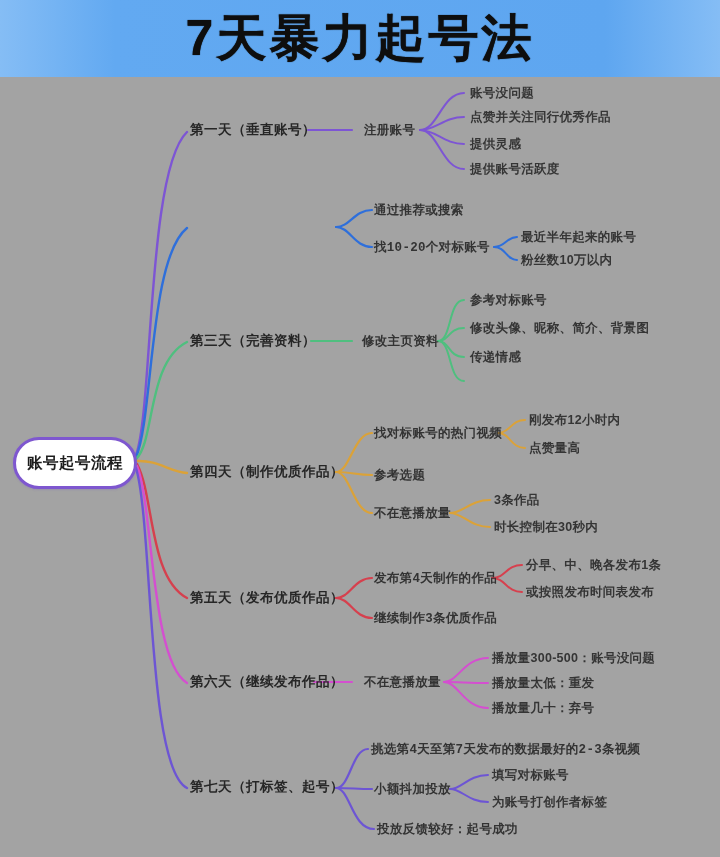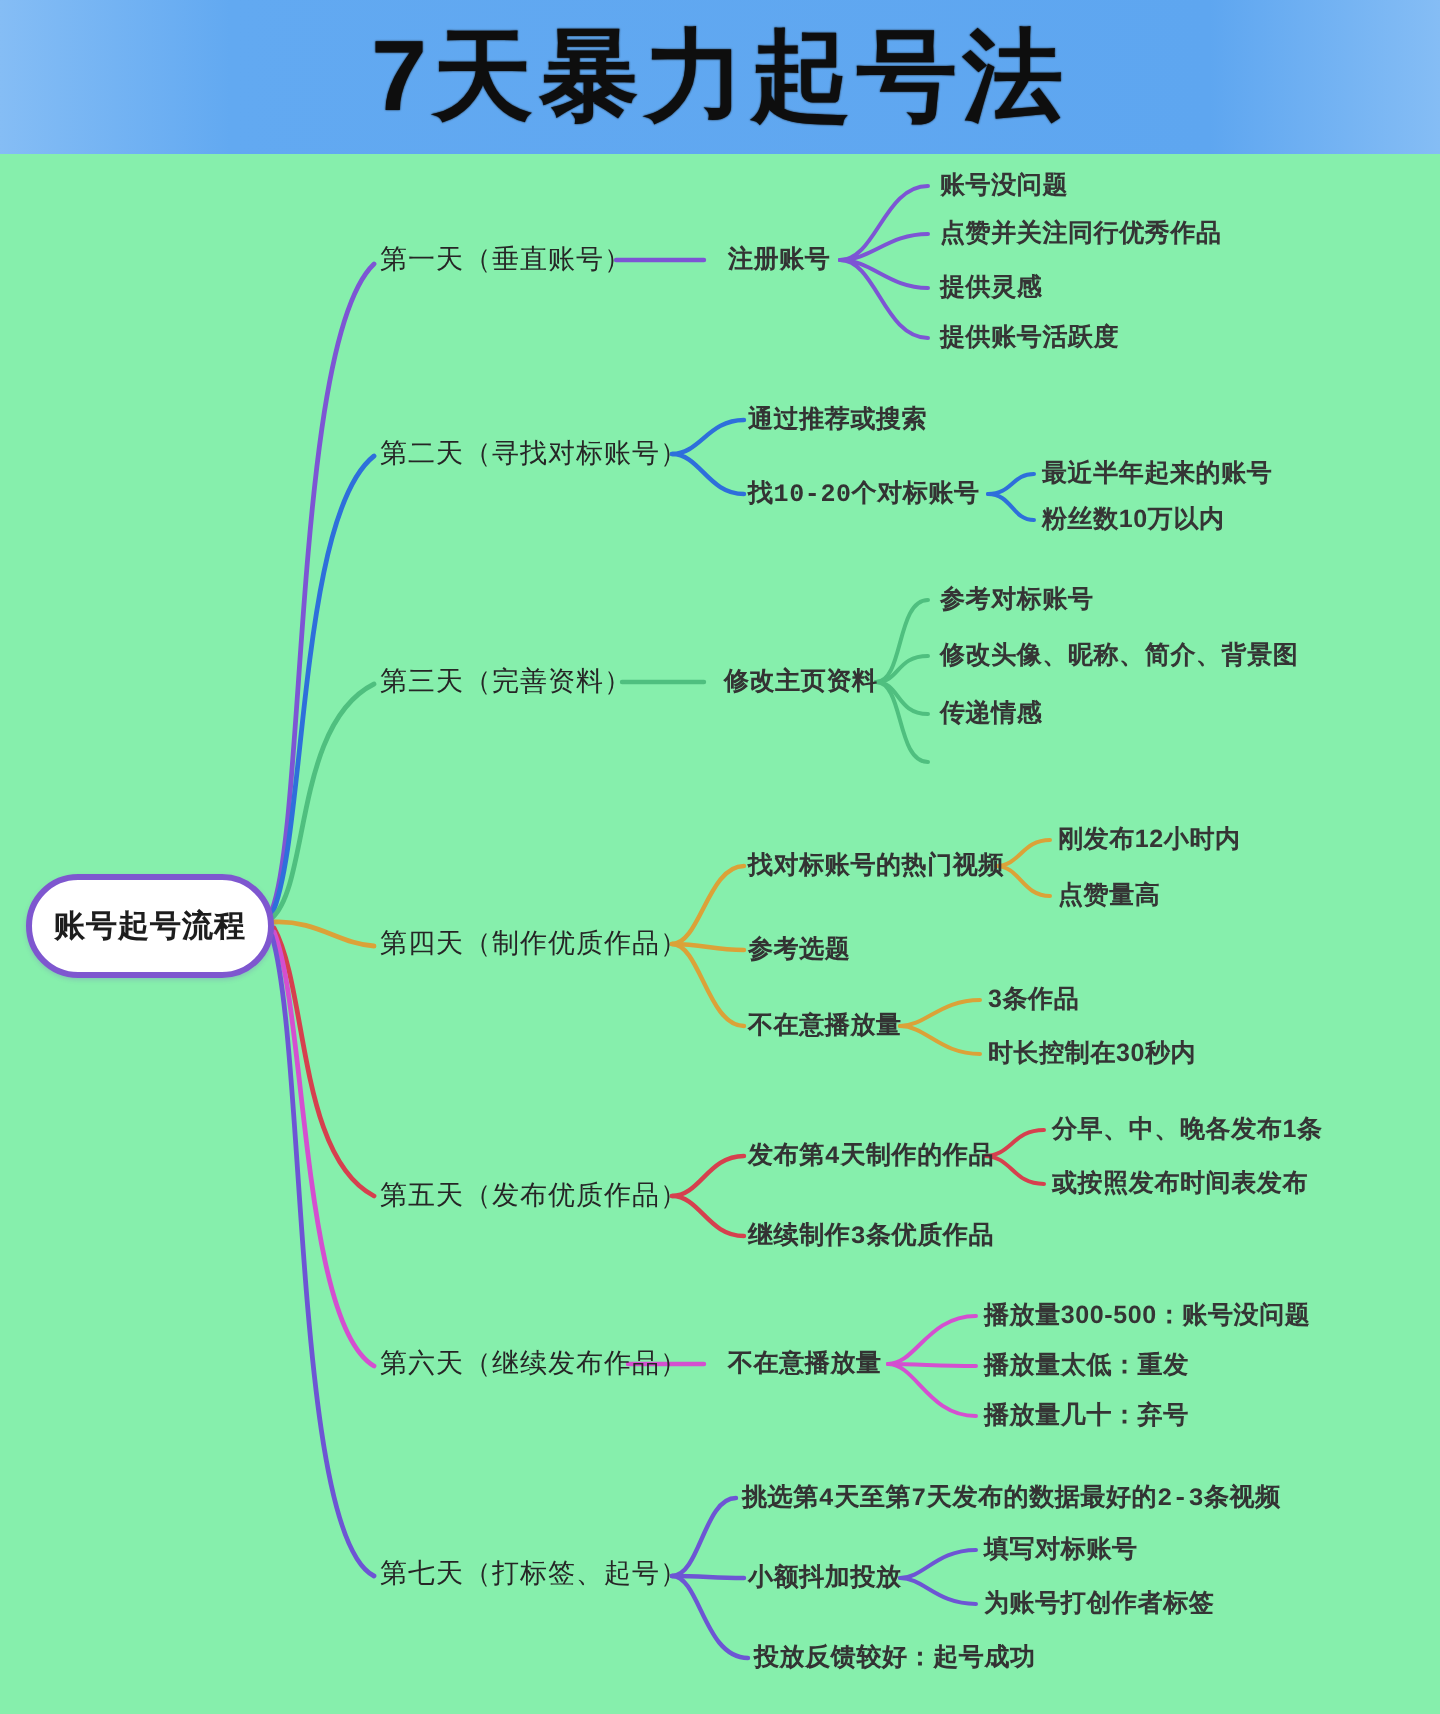--- a/index.html
+++ b/index.html
@@ -1,36 +1,36 @@
 <!DOCTYPE html>
 <html><head>
 <meta charset="utf-8">
 <style>
   html,body{margin:0;padding:0;background:#e8e8e8;}
   .stage{
     position:relative;width:720px;height:857px;margin:0 auto;
-    background:#86efac;overflow:hidden;
+    background:#a3a3a3;overflow:hidden;
     font-family:"Liberation Sans","DejaVu Sans",sans-serif;
   }
   .banner{
     position:absolute;left:0;top:0;width:720px;height:77px;
     background:linear-gradient(90deg,#85bdf5 0%,#62a9f1 16%,#5ea6f0 84%,#85bdf5 100%);
     display:flex;align-items:center;justify-content:center;
   }
   .banner-title{
     font-size:50px;font-weight:900;color:#0e0e0e;letter-spacing:3px;
     text-shadow:0 0 1px #0e0e0e;
   }
   svg.edges{position:absolute;left:0;top:0;}
   svg.edges path{fill:none;stroke-linecap:round;}
   .node{
     position:absolute;transform:translateY(-50%);
     white-space:nowrap;color:#2e2e2e;
   }
-  .lbl-day{font-size:13.5px;font-weight:400;color:#262626;letter-spacing:.5px;}
+  .lbl-day{font-size:13.5px;font-weight:700;color:#262626;letter-spacing:.5px;}
   .lbl-child{font-size:12.5px;font-weight:600;color:#333;letter-spacing:.3px;font-family:Liberation Mono, monospace;}
   .lbl-leaf{font-size:12.5px;font-weight:600;color:#353535;letter-spacing:.3px;}
   .root-oval{
     position:absolute;left:13px;top:437px;width:118px;height:46px;
     background:#ffffff;border:3px solid #7e57cf;border-radius:26px;
     display:flex;align-items:center;justify-content:center;
     font-size:15.5px;font-weight:700;color:#1d1d1d;letter-spacing:.5px;
     box-shadow:0 1px 2px rgba(120,90,200,.25);
   }
 </style>
@@ -91,21 +91,20 @@
     <path d="M336,788 C350,788 352,749 368,749" stroke-width="2.2" stroke="#6d55d4"></path>
     <path d="M336,788 C352,788 356,789 372,789" stroke-width="2.2" stroke="#6d55d4"></path>
     <path d="M336,788 C350,788 352,829 374,829" stroke-width="2.2" stroke="#6d55d4"></path>
     <path d="M450,789 C462,789 468,775 488,775" stroke-width="2" stroke="#6d55d4"></path>
     <path d="M450,789 C462,789 468,802 488,802" stroke-width="2" stroke="#6d55d4"></path>
   </svg>
 
   <div class="root-oval">账号起号流程</div>
 
   <div class="node lbl-day" style="left:190px;top:130px">第一天（垂直账号）</div>
-  <div class="node lbl-day" style="left:190px;top:227px">第二天（寻找对标账号）</div>
   <div class="node lbl-day" style="left:190px;top:341px">第三天（完善资料）</div>
   <div class="node lbl-day" style="left:190px;top:598px">第五天（发布优质作品）</div>
   <div class="node lbl-day" style="left:190px;top:472px">第四天（制作优质作品）</div>
   <div class="node lbl-day" style="left:190px;top:787px">第七天（打标签、起号）</div>
   <div class="node lbl-day" style="left:190px;top:682px">第六天（继续发布作品）</div>
 
   <div class="node lbl-child" style="left:364px;top:130px">注册账号</div>
   <div class="node lbl-leaf" style="left:470px;top:93px">账号没问题</div>
   <div class="node lbl-leaf" style="left:470px;top:117px">点赞并关注同行优秀作品</div>
   <div class="node lbl-leaf" style="left:470px;top:144px">提供灵感</div>

